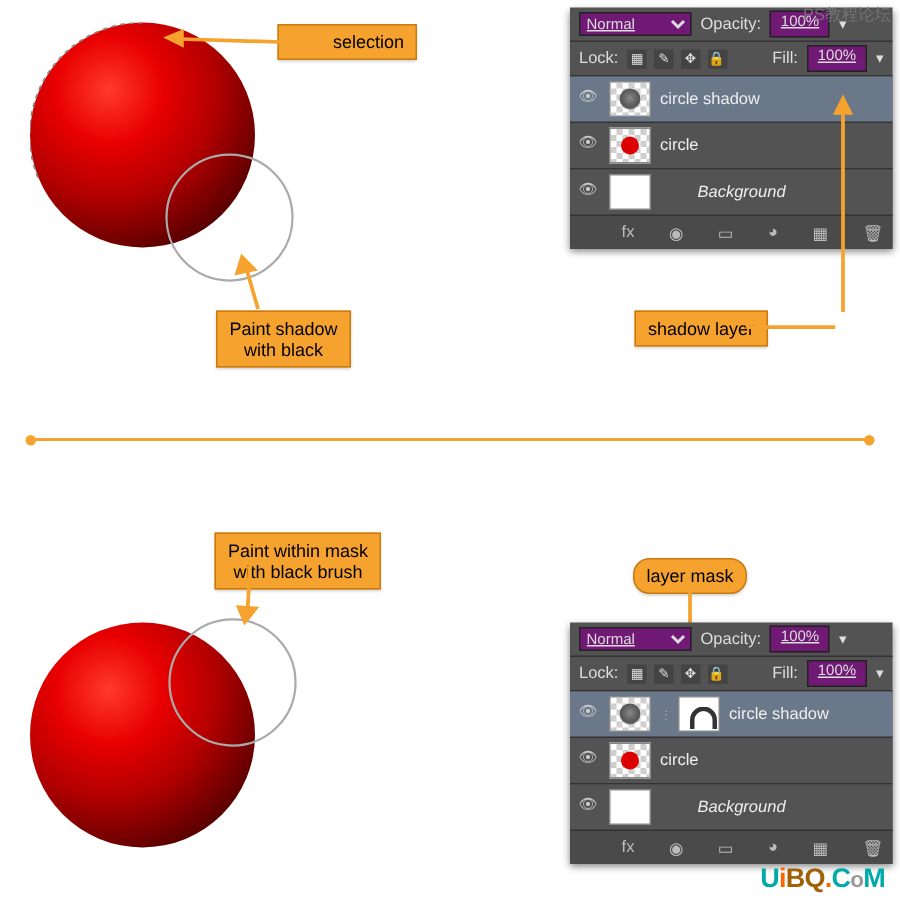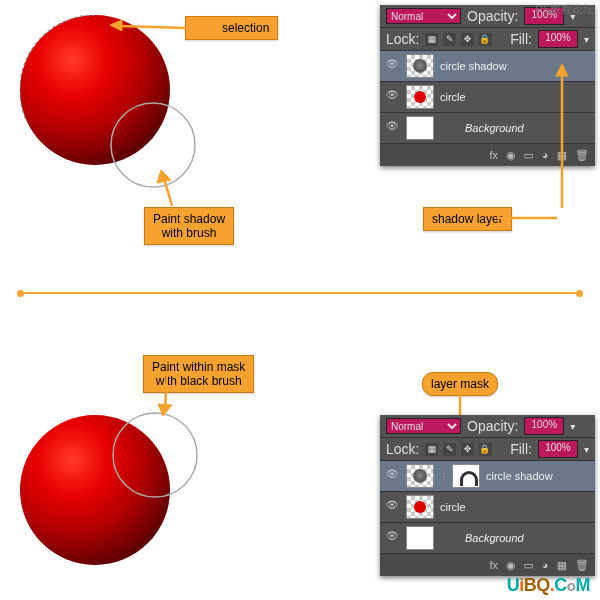--- a/index.html
+++ b/index.html
@@ -66,28 +66,29 @@
   }
   .panel .top-row, .panel .lock-row {
     display: flex;
     align-items: center;
     height: 22px;
     padding: 0 6px;
     border-bottom: 1px solid #333;
     gap: 6px;
   }
   .panel select, .panel .pct {
-    background: #be185d;
+    background: #701a75;
     color: #ddd;
     border: 1px solid #222;
     font-size: 10px;
     height: 16px;
+    text-decoration: underline;
   }
   .panel select { flex: 0 0 75px; }
-  .panel .lbl { font-size: 14px; }
+  .panel .lbl { font-size: 11px; }
   .panel .pct {
     width: 38px;
     text-align: center;
     line-height: 14px;
     display: inline-block;
   }
   .lock-row .spacer { flex: 1; }
   .lock-icons span {
     display: inline-block;
     width: 13px; height: 13px;
@@ -138,21 +139,21 @@
   .link { width: 6px; text-align: center; font-size: 8px; color: #aaa; }
   .lname { font-size: 11px; color: #eee; }
   .lname.italic { font-style: italic; margin-left: 25px; }
   .panel-footer {
     height: 22px;
     background: #4a4a4a;
     display: flex;
     align-items: center;
     justify-content: flex-end;
     padding: 0 6px;
-    gap: 8px;
+    gap: 23px;
     color: #bbb;
     font-size: 11px;
   }
   .panel-footer span { cursor: default; }
   .shad-dot {
     width: 14px; height: 14px;
     border-radius: 50%;
     background: radial-gradient(circle at 50% 45%, #888 0%, #555 60%, rgba(0,0,0,0) 100%);
   }
   .red-dot {
@@ -210,21 +211,21 @@
   <circle cx="45" cy="45" r="42" fill="none" stroke="#aaa" stroke-width="1.5"></circle>
 </svg>
 
 <div class="callout" style="left:185px; top:16px;padding-left:36px;">selection</div>
 <svg class="arrow" style="left:108px; top:15px; width:80px; height:25px;">
   <line x1="78" y1="13" x2="12" y2="11" stroke="#f6a22e" stroke-width="2.5"></line>
   <polygon points="2,10 14,5 14,16"></polygon>
 </svg>
 
 <div class="callout" style="left:144px; top:207px; white-space:pre-line;">Paint shadow
-with brush</div>
+with black</div>
 <svg class="arrow" style="left:155px; top:168px; width:30px; height:42px;">
   <line x1="17" y1="38" x2="9" y2="10" stroke="#f6a22e" stroke-width="2.5"></line>
   <polygon points="6,2 2,15 16,12"></polygon>
 </svg>
 
 <div class="panel" style="left:380px; top:5px;">
   <div class="top-row">
     <select>
       <option>Normal</option>
     </select>

